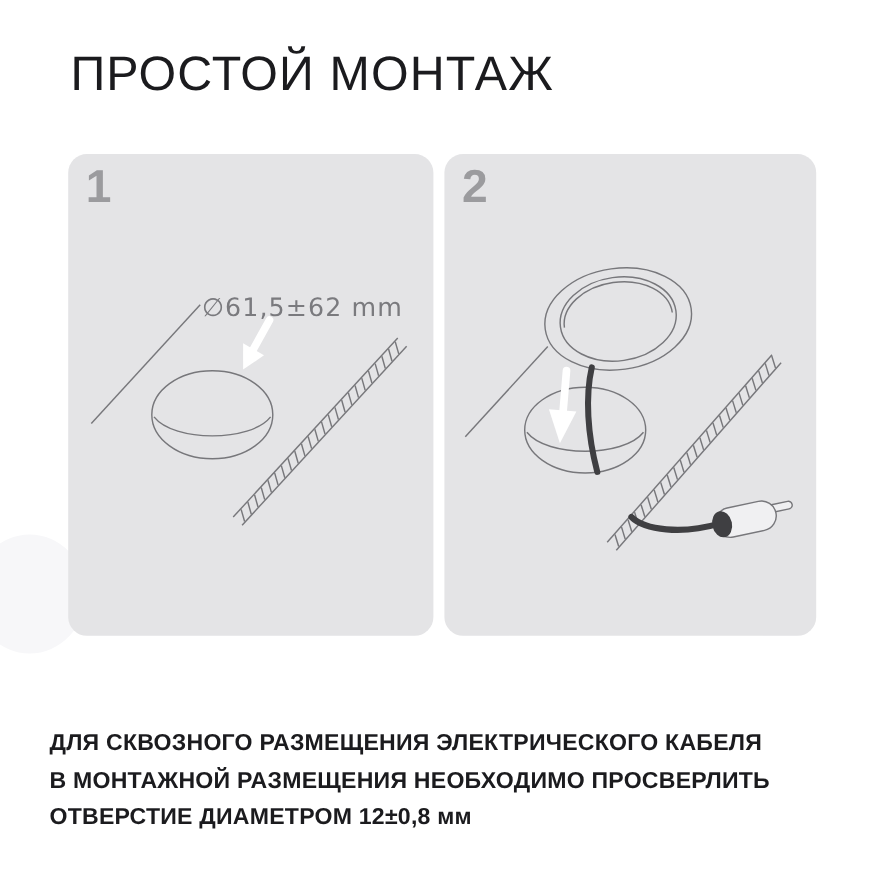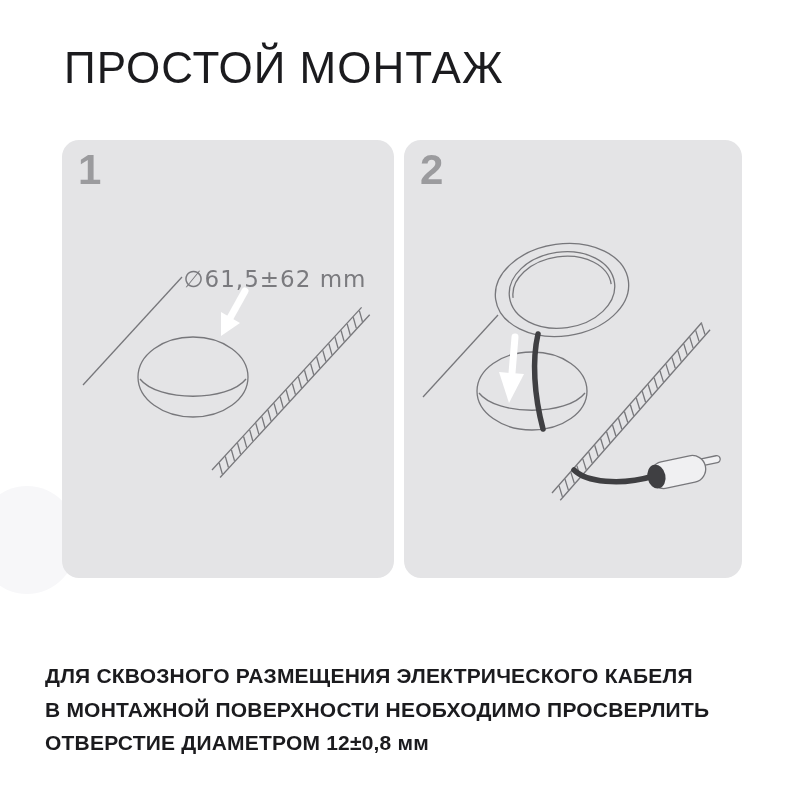--- a/index.html
+++ b/index.html
@@ -169,17 +169,17 @@
 
       <g>
         <line class="white-stroke" x1="111" y1="197" x2="108" y2="233"></line>
         <polygon class="white-fill" points="95,232 105,263 120,234"></polygon>
       </g>
     </svg>
   </section>
 
   <p class="footer-note">
     <span>ДЛЯ СКВОЗНОГО РАЗМЕЩЕНИЯ ЭЛЕКТРИЧЕСКОГО КАБЕЛЯ</span>
-    <span>В МОНТАЖНОЙ ПОВЕРХНОСТИ НЕОБХОДИМО ПРОСВЕРЛИТЬ</span>
+    <span>В МОНТАЖНОЙ РАЗМЕЩЕНИЯ НЕОБХОДИМО ПРОСВЕРЛИТЬ</span>
     <span>ОТВЕРСТИЕ ДИАМЕТРОМ 12±0,8 мм</span>
   </p>
 
 </div>
 
 </body></html>

